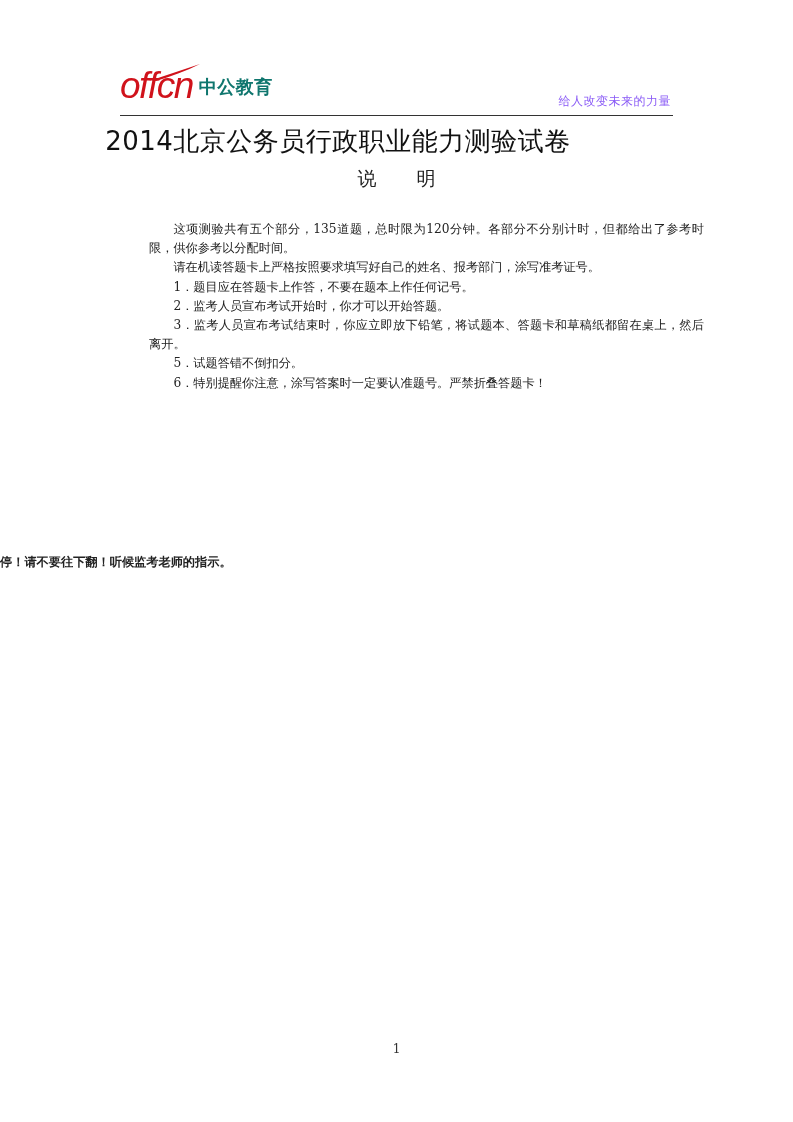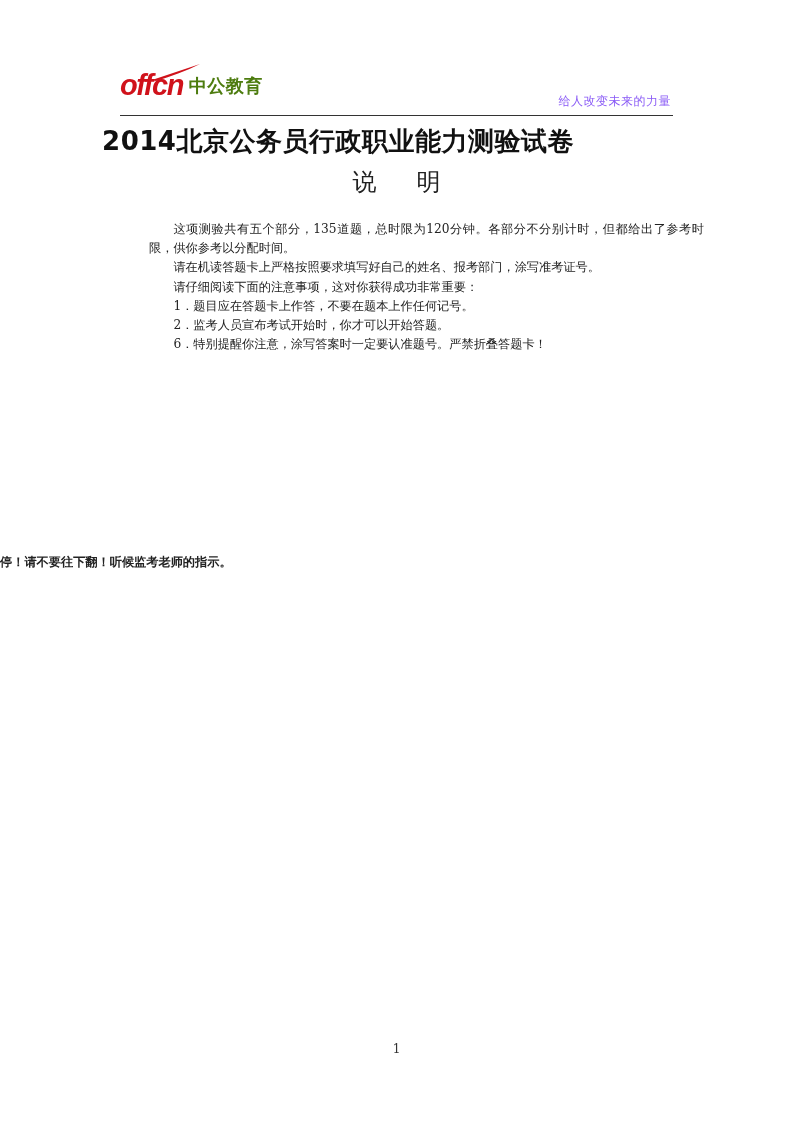--- a/index.html
+++ b/index.html
@@ -26,40 +26,40 @@
       position: absolute;
       left: 0;
       top: 8px;
       display: flex;
       align-items: flex-end;
       height: 34px;
     }
     .logo-mark {
       position: relative;
       font-family: "Liberation Sans", "DejaVu Sans", sans-serif;
-      font-weight: bold;
-      font-size: 29px;
+      font-weight: normal;
+      font-size: 37px;
       color: #d0121b;
       letter-spacing: -1.5px;
       line-height: 29px;
       font-style: italic;
       margin-top: 8px;
     }
     .logo-swoosh {
       position: absolute;
       left: 30px;
       top: -8px;
       width: 52px;
       height: 18px;
     }
     .logo-cn {
-      font-family: Liberation Mono, monospace;
+      font-family: Liberation Serif, serif;
       font-weight: bold;
       font-size: 18px;
-      color: #4d7c0f;
+      color: #0f766e;
       margin-left: 6px;
       line-height: 26px;
       letter-spacing: 0.5px;
     }
     .slogan {
       position: absolute;
       right: 2px;
       top: 35px;
       font-size: 12px;
       color: #8b5cf6;
@@ -73,32 +73,32 @@
       height: 0;
       border-top: 1.2px solid #333;
     }
     .title {
       position: absolute;
       left: 0;
       width: 676px;
       top: 124px;
       text-align: center;
       font-family: "DejaVu Sans", "Liberation Sans", sans-serif;
-      font-weight: bold;
+      font-weight: normal;
       font-size: 26px;
       color: #111;
       letter-spacing: 0.5px;
     }
     .subtitle {
       position: absolute;
       left: 0;
       width: 793px;
       top: 166px;
       text-align: center;
-      font-size: 24px;
+      font-size: 19px;
       color: #222;
     }
     .subtitle span { display: inline-block; }
     .subtitle .gap { width: 40px; }
     .body-text {
       position: absolute;
       left: 119px;
       top: 220px;
       width: 555px;
       font-size: 12.2px;
@@ -150,21 +150,22 @@
 
 <div class="title">2014北京公务员行政职业能力测验试卷</div>
 
 <div class="subtitle">
   <span>说</span><span class="gap"></span><span>明</span>
 </div>
 
 <div class="body-text">
   <p>这项测验共有五个部分，135道题，总时限为120分钟。各部分不分别计时，但都给出了参考时限，供你参考以分配时间。</p>
   <p>请在机读答题卡上严格按照要求填写好自己的姓名、报考部门，涂写准考证号。</p>
-  <p>请仔细阅读下面的注意事项，这对你获得成功非常重要：</p>
   <p>1．题目应在答题卡上作答，不要在题本上作任何记号。</p>
   <p>2．监考人员宣布考试开始时，你才可以开始答题。</p>
+  <p>3．监考人员宣布考试结束时，你应立即放下铅笔，将试题本、答题卡和草稿纸都留在桌上，然后离开。</p>
+  <p>5．试题答错不倒扣分。</p>
   <p>6．特别提醒你注意，涂写答案时一定要认准题号。严禁折叠答题卡！</p>
 </div>
 
 <div class="notice">停！请不要往下翻！听候监考老师的指示。</div>
 
 <div class="page-number">1</div>
 
 </body></html>

